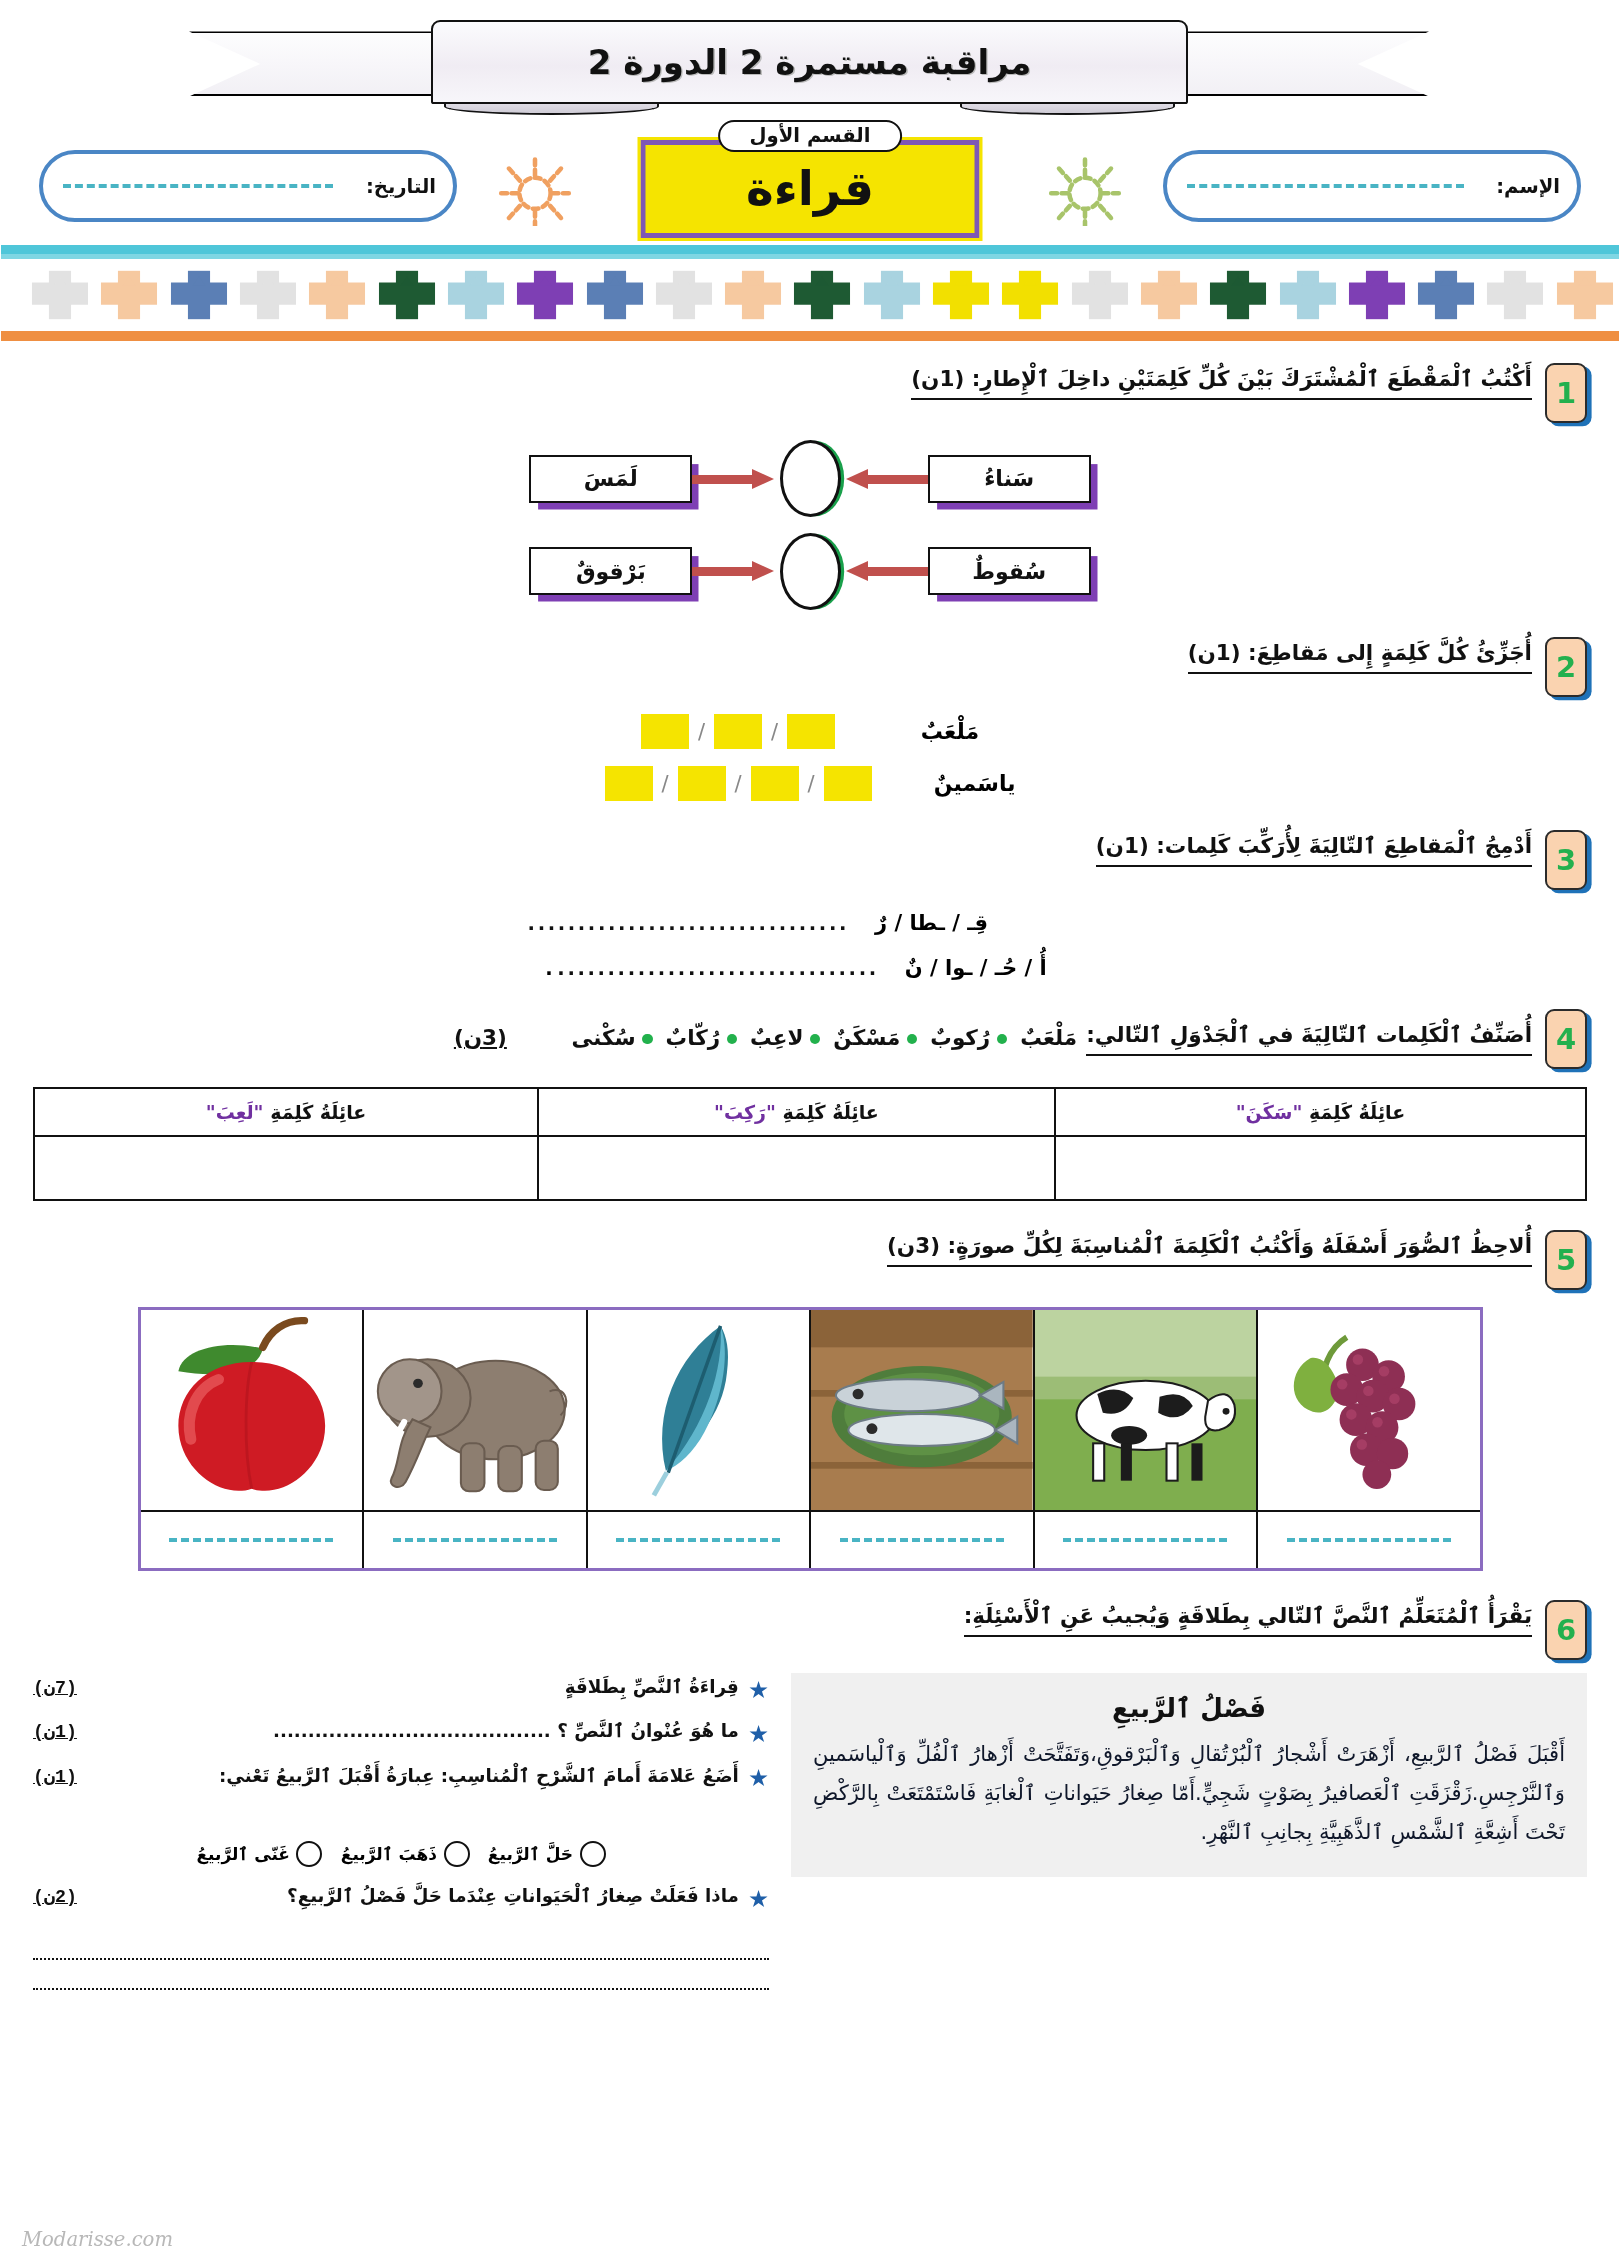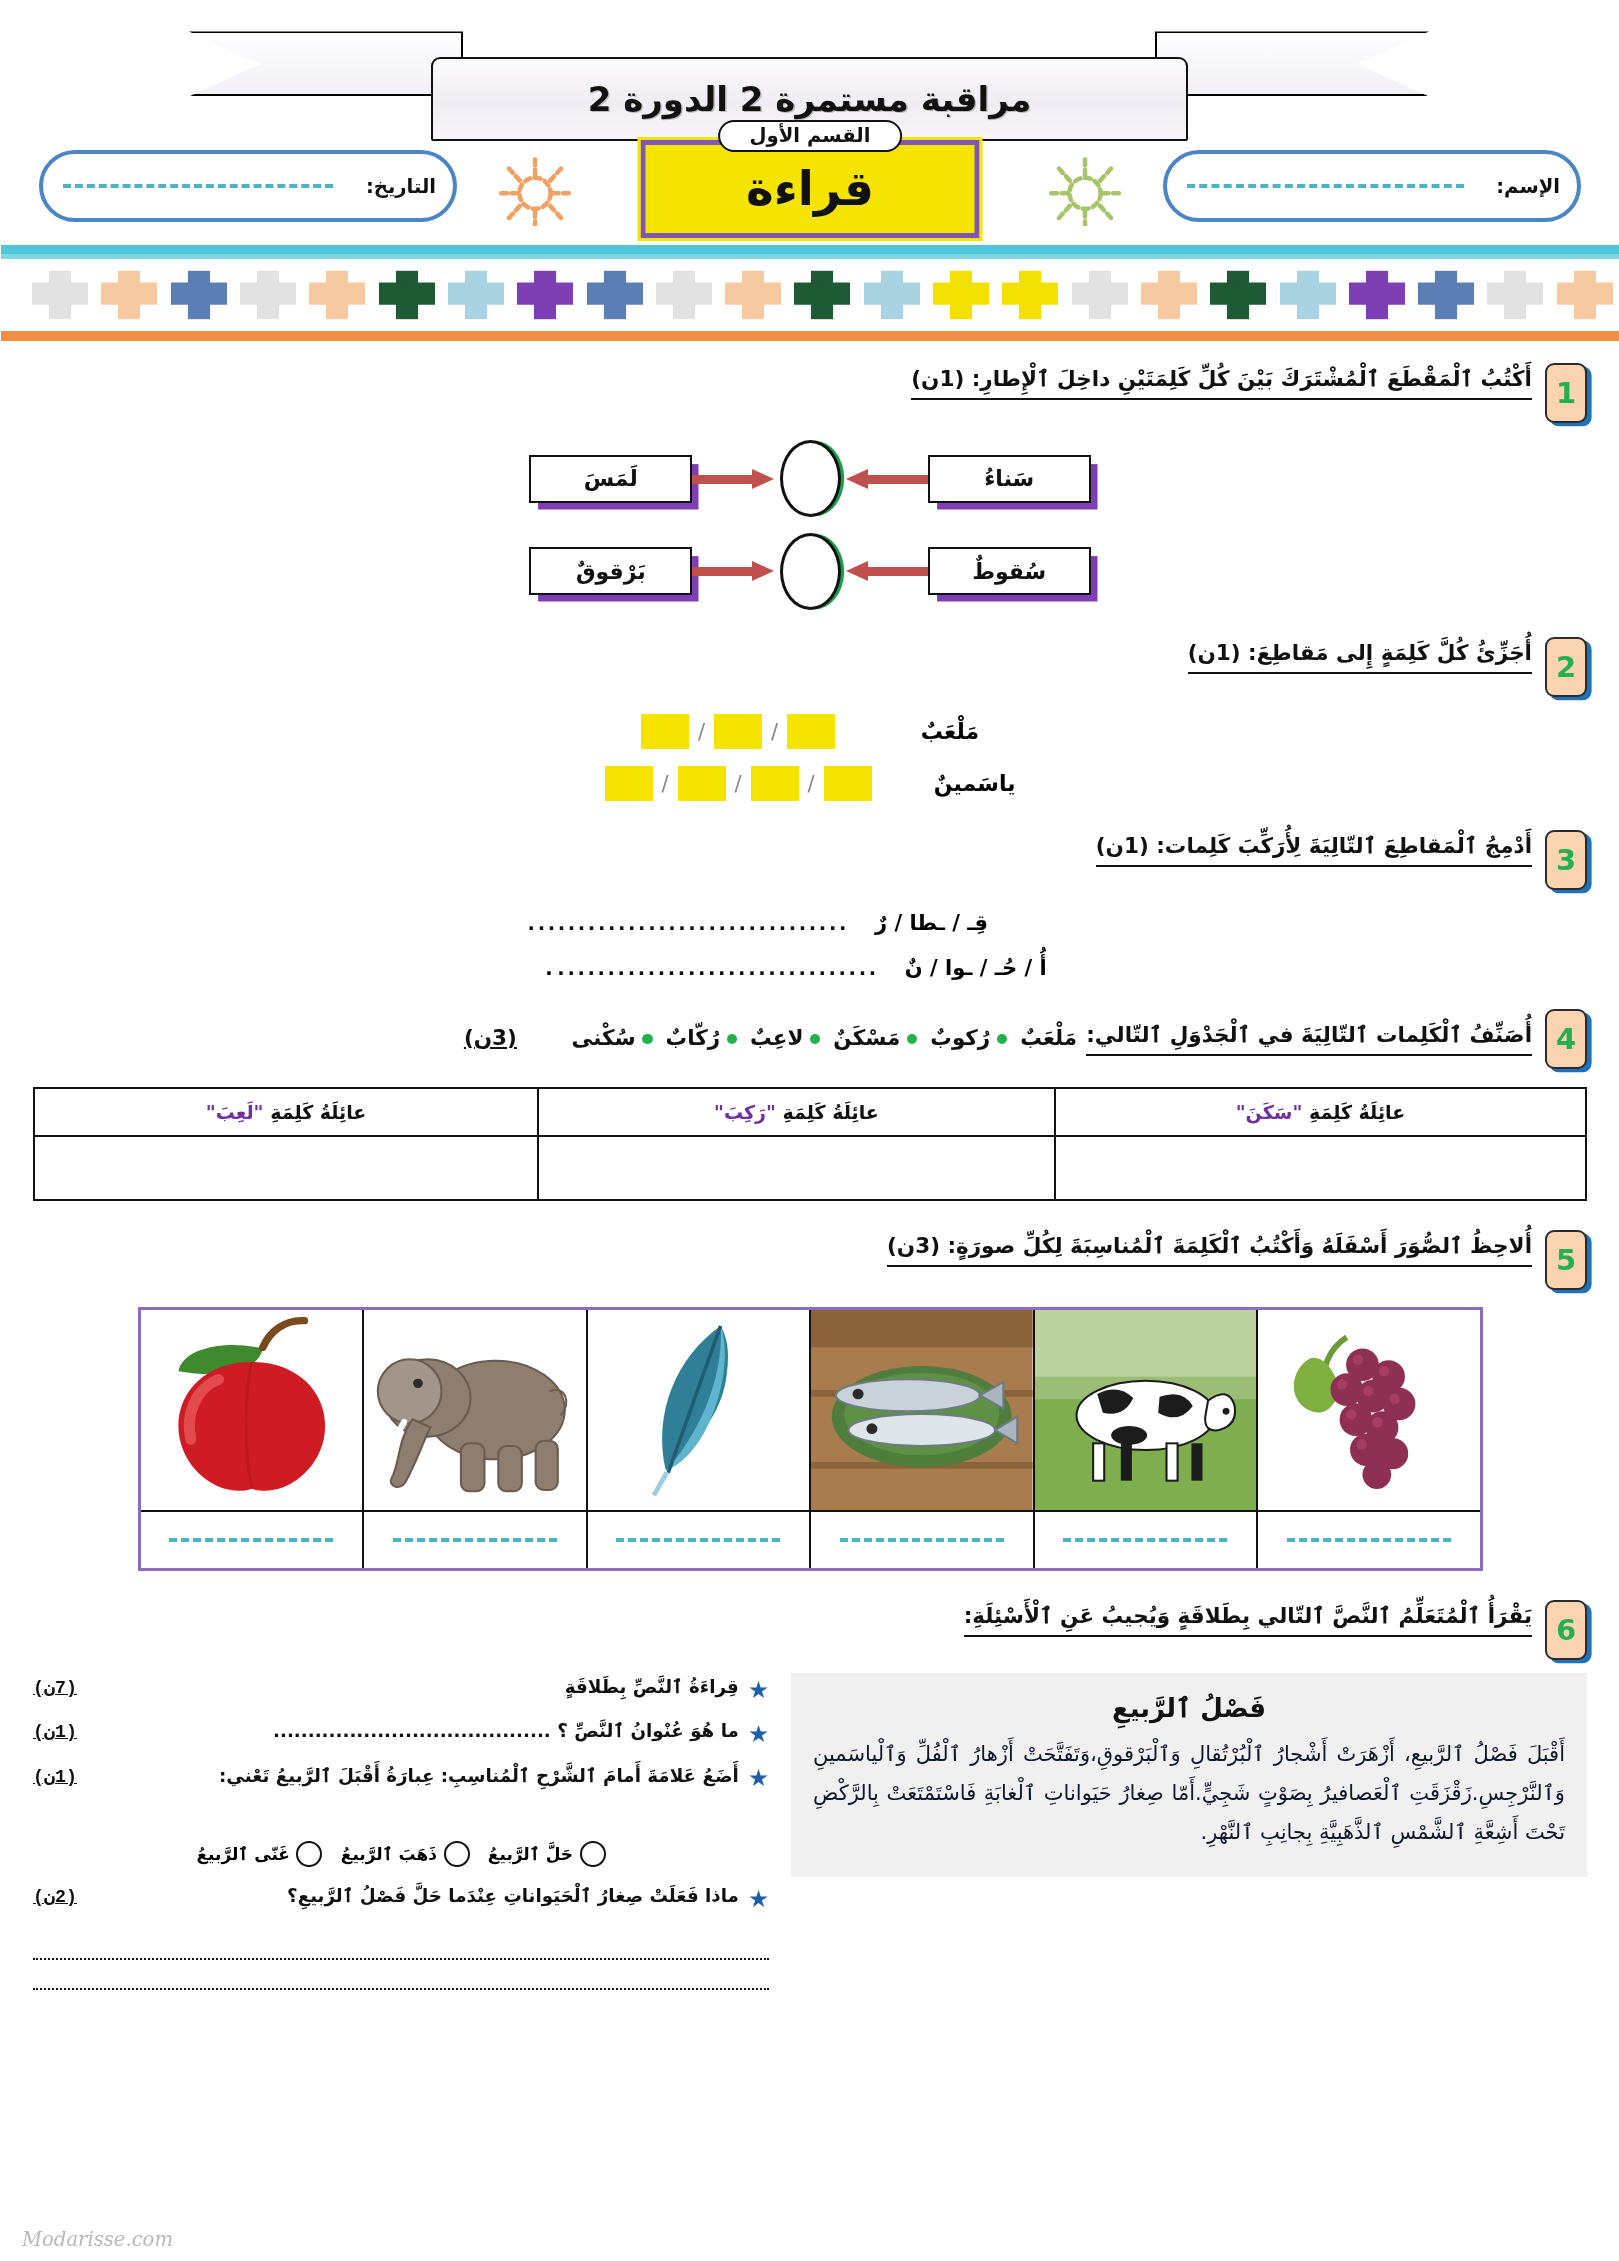--- a/index.html
+++ b/index.html
@@ -40,21 +40,21 @@
      clip-path: polygon(0 0, 100% 0, 74% 50%, 100% 100%, 0 100%); }
   .ribbon-center {
     position: absolute;
     left: 242px;
     top: 0;
     width: 757px;
     height: 84px;
     background: linear-gradient(#fbfbfd 0%, #f0ecf3 55%, #f7f6fa 100%);
     border: 2.6px solid #111;
     border-radius: 9.1px 9.1px 2.6px 2.6px;
-    display:flex; align-items:center; justify-content:center;margin-top:37px;
+    display:flex; align-items:center; justify-content:center;
   }
   .ribbon-title {
     font-family: "DejaVu Sans", sans-serif;
     font-size: 34px;
     font-weight: bold;
     color: #111;
     letter-spacing: 0.7px;
     white-space: nowrap;
     text-shadow: 1.3px 1.3px 0 #bbb;
   }
@@ -528,21 +528,21 @@
       <span class="merge-dots">................................</span>
       <span class="merge-dot-end">.</span>
     </div>
   </div>
 
   <div class="ex-head" style="margin-top:29px; align-items:center;">
     <div class="num-badge">4</div>
     <div class="ex-title" style="border-bottom:none; display:flex; align-items:center; gap:9.1px; flex-wrap:nowrap;">
       <span style="border-bottom:2.6px double #111; padding-bottom:2.6px;">أُصَنِّفُ ٱلْكَلِمات ٱلتّالِيَةَ في ٱلْجَدْوَلِ ٱلتّالي:</span>
       <span id="wordBank"><span style="margin-left: 6.5px;">مَلْعَبٌ</span><span style="display: inline-block; width: 10.4px; height: 10.4px; border-radius: 50%; background: rgb(34, 177, 76); margin: 0px 6.5px; vertical-align: middle;"></span><span style="margin-left: 6.5px;">رُكوبٌ</span><span style="display: inline-block; width: 10.4px; height: 10.4px; border-radius: 50%; background: rgb(34, 177, 76); margin: 0px 6.5px; vertical-align: middle;"></span><span style="margin-left: 6.5px;">مَسْكَنٌ</span><span style="display: inline-block; width: 10.4px; height: 10.4px; border-radius: 50%; background: rgb(34, 177, 76); margin: 0px 6.5px; vertical-align: middle;"></span><span style="margin-left: 6.5px;">لاعِبٌ</span><span style="display: inline-block; width: 10.4px; height: 10.4px; border-radius: 50%; background: rgb(34, 177, 76); margin: 0px 6.5px; vertical-align: middle;"></span><span style="margin-left: 6.5px;">رُكّابٌ</span><span style="display: inline-block; width: 10.4px; height: 10.4px; border-radius: 50%; background: rgb(34, 177, 76); margin: 0px 6.5px; vertical-align: middle;"></span><span style="margin-left: 6.5px;">سُكْنى</span></span>
-      <span style="margin-right:39px; text-decoration:underline;">(3ن)</span>
+      <span style="margin-right:49px; text-decoration:underline;">(3ن)</span>
     </div>
   </div>
 
   <table class="tbl">
     <tbody>
         <tr>
       <td>
         <span>عائِلَةُ كَلِمَةِ</span>
         <span class="fam-q">"سَكَنَ"</span>
       </td>

